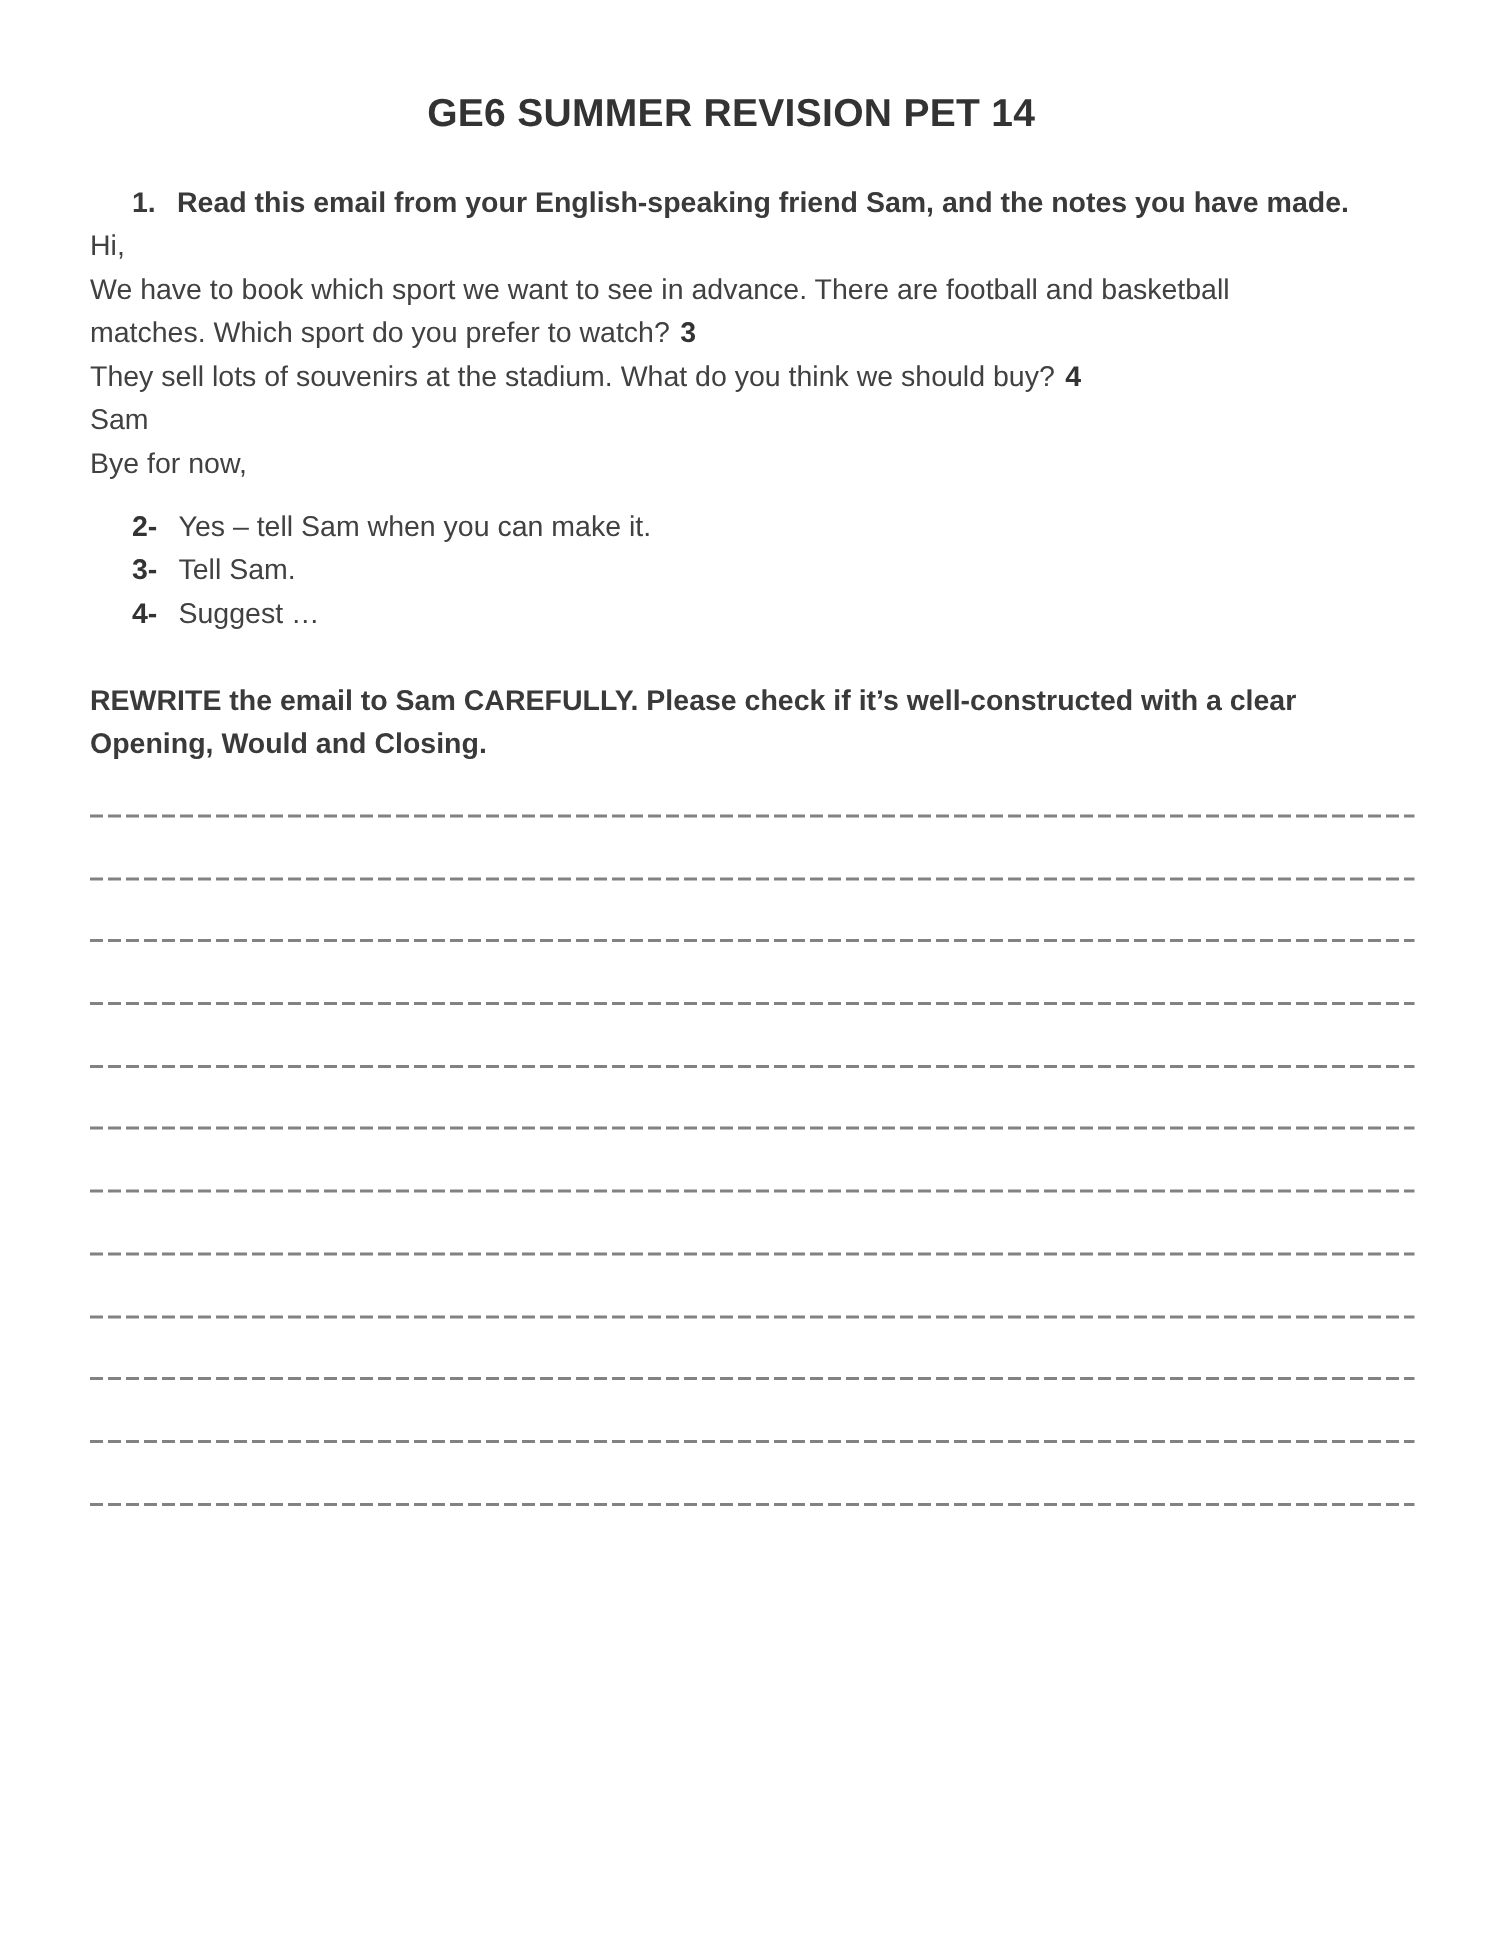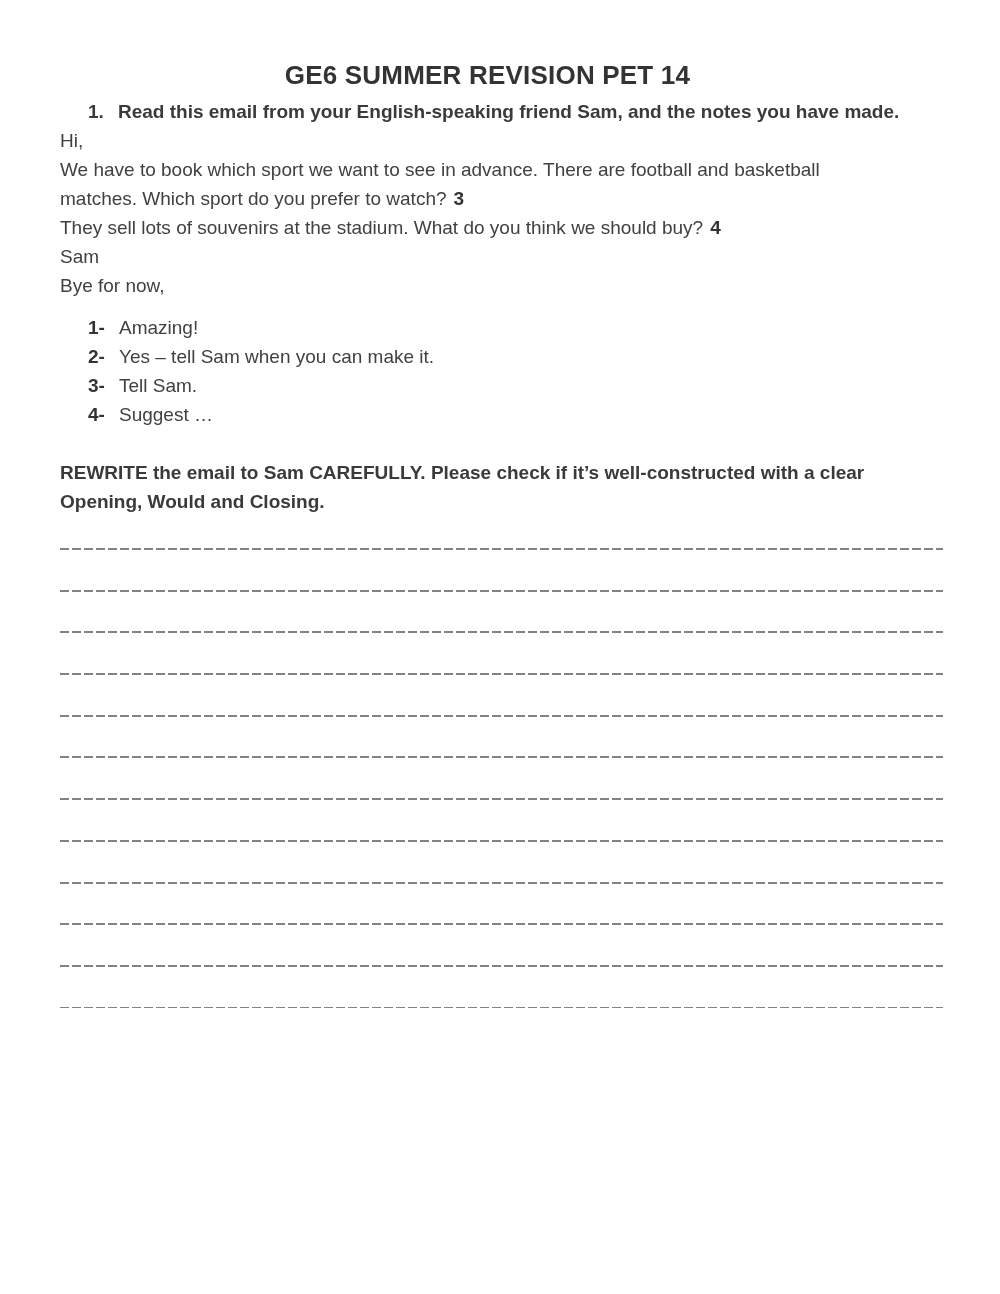--- a/index.html
+++ b/index.html
@@ -18,21 +18,21 @@
     padding: 58px 85px 0 60px;
     overflow: hidden;
   }
   .line { white-space: nowrap; }
   h1.title {
     font-size: 26px; line-height: 34px;
     font-weight: 700; text-align: center;
     color: #333333; letter-spacing: 0.2px;
   }
   p.task {
-    margin-top: 5px;
+    margin-top: 29px;
     font-weight: 700; color: #3a3a3a;
     padding-left: 28px;
   }
   .task-num { display: inline-block; min-width: 30px; }
   p.body-p { margin-top: 0; }
   .pnum { font-weight: 700; color: #333333; margin-left: 7px; }
   .notes { margin-top: 13px; padding-left: 28px; }
   .note-row { line-height: 29px; }
   .note-num { display: inline-block; min-width: 31px; font-weight: 700; color: #333333; }
   p.instruction { margin-top: 29px; font-weight: 700; color: #3a3a3a; }
@@ -86,21 +86,20 @@
 
   <p class="body-p"><span class="line">We have to book which sport we want to see in advance. There are football and basketball</span><br><span class="line">matches. Which sport do you prefer to watch?</span><span class="pnum">3</span></p>
 
   <p class="body-p"><span class="line">They sell lots of souvenirs at the stadium. What do you think we should buy?</span><span class="pnum">4</span></p>
 
   <p class="body-p">Sam</p>
 
   <p class="body-p">Bye for now,</p>
 
   <div class="notes">
-    <div class="note-row"><span class="note-num">1-</span><span class="line">Amazing!</span></div>
     <div class="note-row"><span class="note-num">2-</span><span class="line">Yes – tell Sam when you can make it.</span></div>
     <div class="note-row"><span class="note-num">3-</span><span class="line">Tell Sam.</span></div>
     <div class="note-row"><span class="note-num">4-</span><span class="line">Suggest …</span></div>
   </div>
 
   <p class="instruction"><span class="line">REWRITE the email to Sam CAREFULLY. Please check if it’s well-constructed with a clear</span><br><span class="line">Opening, Would and Closing.</span></p>
 
   <div class="writing-area">
     <div class="write-line"></div>
   <div class="write-line"></div>

